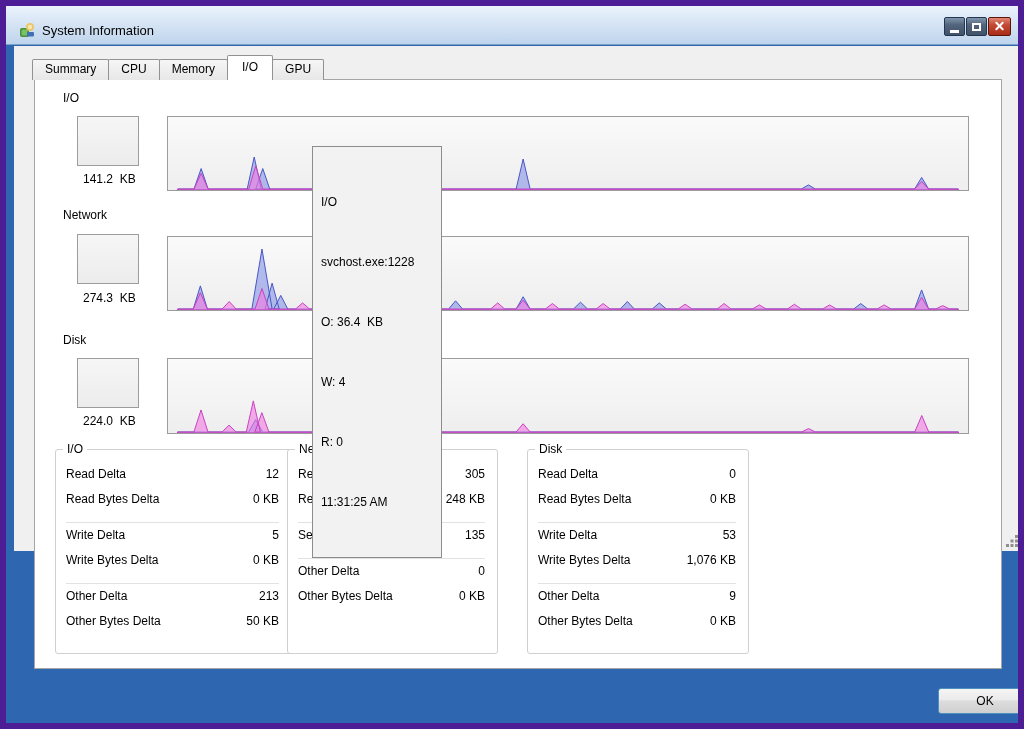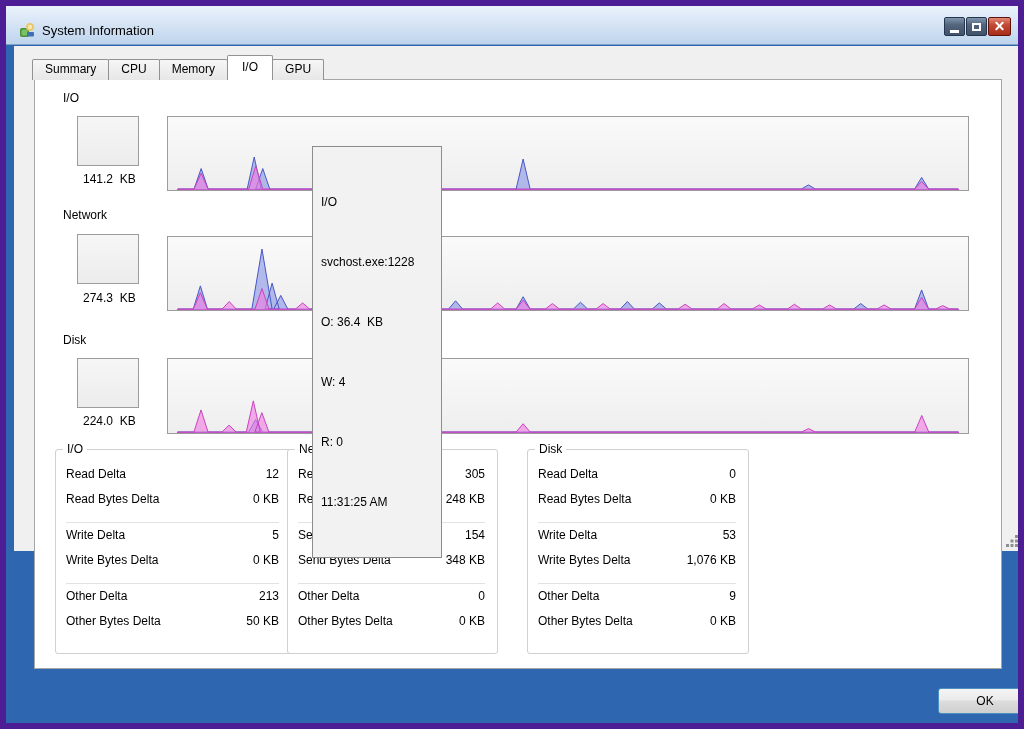--- a/index.html
+++ b/index.html
@@ -203,25 +203,21 @@
               <span class="glabel">Receive Delta</span>
               <span class="gvalue">305</span>
             </div>
             <div class="grow">
               <span class="glabel">Receive Bytes Delta</span>
               <span class="gvalue">248 KB</span>
             </div>
             <div class="gsep"></div>
             <div class="grow">
               <span class="glabel">Send Delta</span>
-              <span class="gvalue">154</span>
-            </div>
-            <div class="grow">
-              <span class="glabel">Send Bytes Delta</span>
-              <span class="gvalue">348 KB</span>
+              <span class="gvalue">135</span>
             </div>
             <div class="gsep"></div>
             <div class="grow">
               <span class="glabel">Other Delta</span>
               <span class="gvalue">0</span>
             </div>
             <div class="grow">
               <span class="glabel">Other Bytes Delta</span>
               <span class="gvalue">0 KB</span>
             </div>

